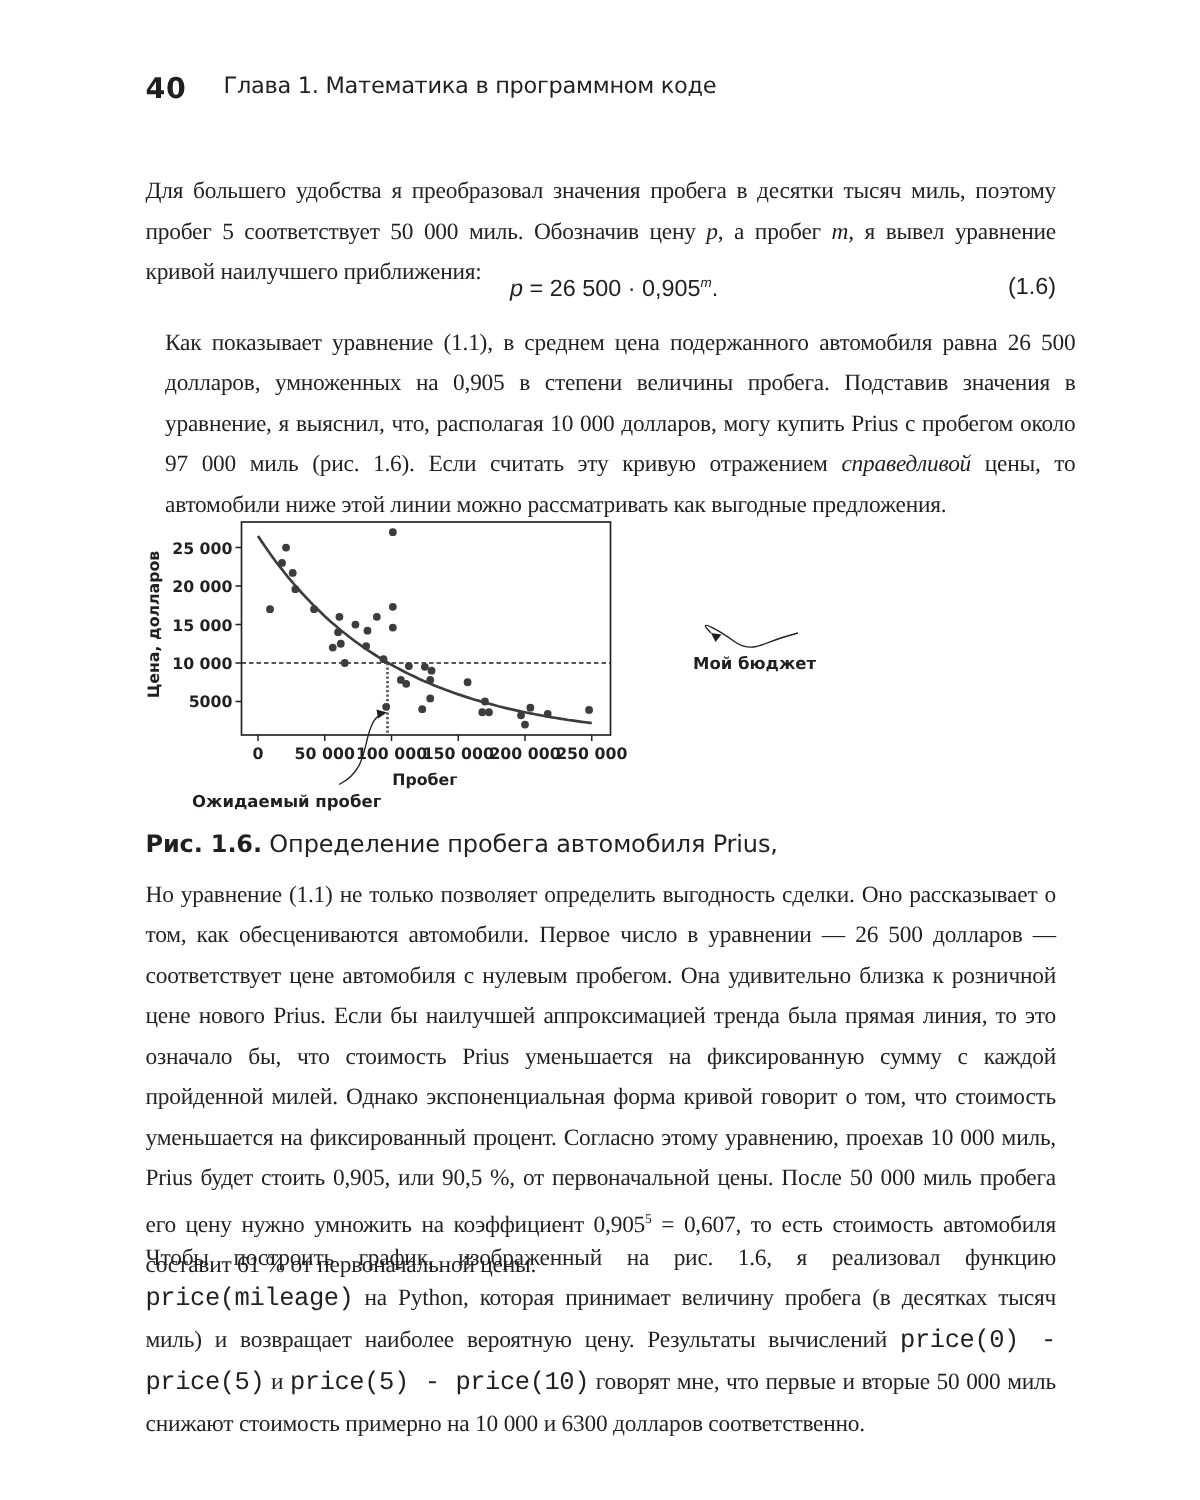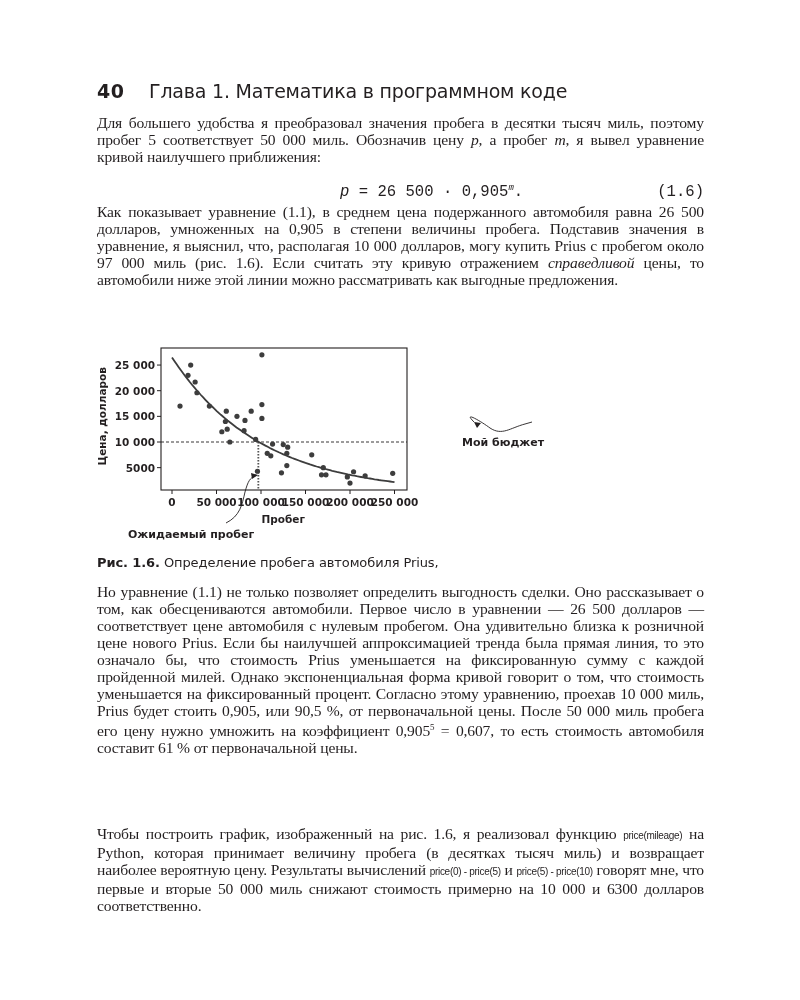--- a/index.html
+++ b/index.html
@@ -1,36 +1,36 @@
 <!DOCTYPE html>
 <html><head>
   <meta charset="utf-8">
   <style>
     html, body { margin: 0; padding: 0; background: #ffffff; }
     body { width: 800px; height: 1000px; position: relative; overflow: hidden; color: #231f20; }
     .page { position: absolute; left: 0; top: 0; width: 800px; height: 1000px; }
-    .running-head { position: absolute; left: 97px; top: 80px; display: flex; align-items: flex-start; font-family: "DejaVu Sans", sans-serif; }
+    .running-head { position: absolute; left: 97px; top: 48px; display: flex; align-items: flex-start; font-family: "DejaVu Sans", sans-serif; }
     .page-num { font-weight: bold; font-size: 19px; letter-spacing: 0.5px; width: 52px; }
-    .chapter-title { font-size: 19px; letter-spacing: -0.2px; }
-    .body-text { position: absolute; left: 97px; width: 607px; font-family: "Liberation Serif", serif; font-size: 15.6px; line-height: 17px; text-align: justify; letter-spacing: -0.15px; }
+    .chapter-title { font-size: 15px; letter-spacing: -0.2px; }
+    .body-text { position: absolute; left: 97px; width: 607px; font-family: "Liberation Serif", serif; font-size: 15.6px; line-height: 27px; text-align: justify; letter-spacing: -0.15px; }
     .body-text p { margin: 0; }
     .p1 { top: 114px; }
-    .equation { position: absolute; left: 97px; top: 183px; width: 607px; height: 22px; font-family: Liberation Mono, monospace; font-size: 15.6px; }
+    .equation { position: absolute; left: 97px; top: 183px; width: 607px; height: 22px; font-family: Liberation Sans, sans-serif; font-size: 15.6px; }
     .eq-body { position: absolute; left: 243px; top: 0; }
     .eq-num { position: absolute; right: 0; top: 0; }
     .eq-body sup { font-size: 9px; font-style: italic; vertical-align: 6px; }
-    .p2 { top: 203px; }
+    .p2 { top: 215px; margin-left: 13px; }
     .p3 { top: 583px; }
     .p4 { top: 825px; }
     i, em { font-style: italic; }
-    code { font-family: Liberation Sans, sans-serif; font-size: 10px; letter-spacing: -0.3px; }
+    code { font-family: Liberation Mono, monospace; font-size: 17px; letter-spacing: -0.3px; }
     sup.small { font-size: 9px; vertical-align: 6px; }
     .figure { position: absolute; left: 90px; top: 340px; width: 460px; height: 205px; }
     .figure svg { position: absolute; left: 0; top: 0; }
-    .caption { position: absolute; left: 97px; top: 554px; font-family: "DejaVu Sans", sans-serif; font-size: 13px; line-height: 17px; letter-spacing: -0.1px; }
+    .caption { position: absolute; left: 97px; top: 554px; font-family: "DejaVu Sans", sans-serif; font-size: 16px; line-height: 17px; letter-spacing: -0.1px; }
     .caption b { font-weight: bold; }
     .svgtxt { font-family: "DejaVu Sans", sans-serif; font-weight: bold; fill: #231f20; }
   </style>
 </head>
 <body>
 
 <div class="page">
 
   <div class="running-head">
     <span class="page-num">40</span>

